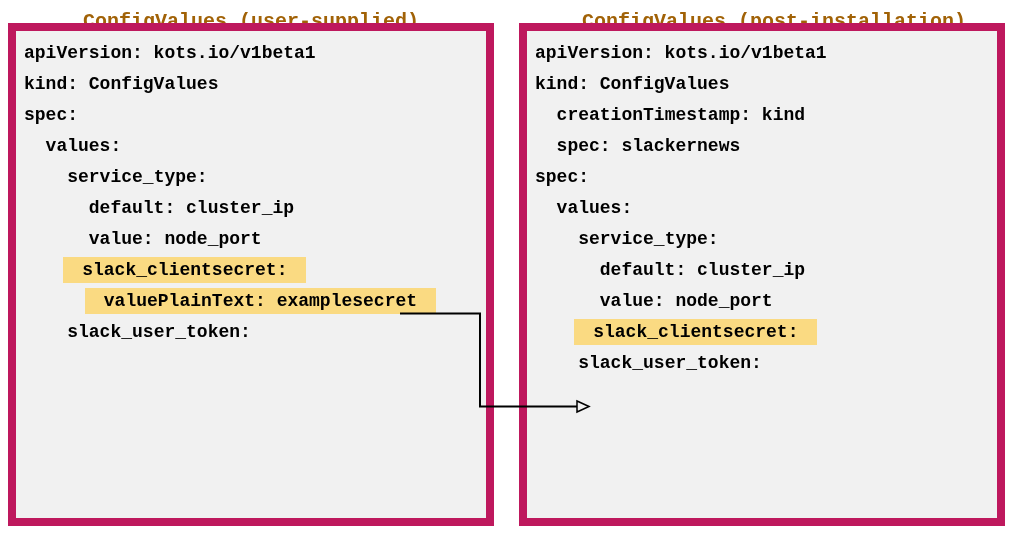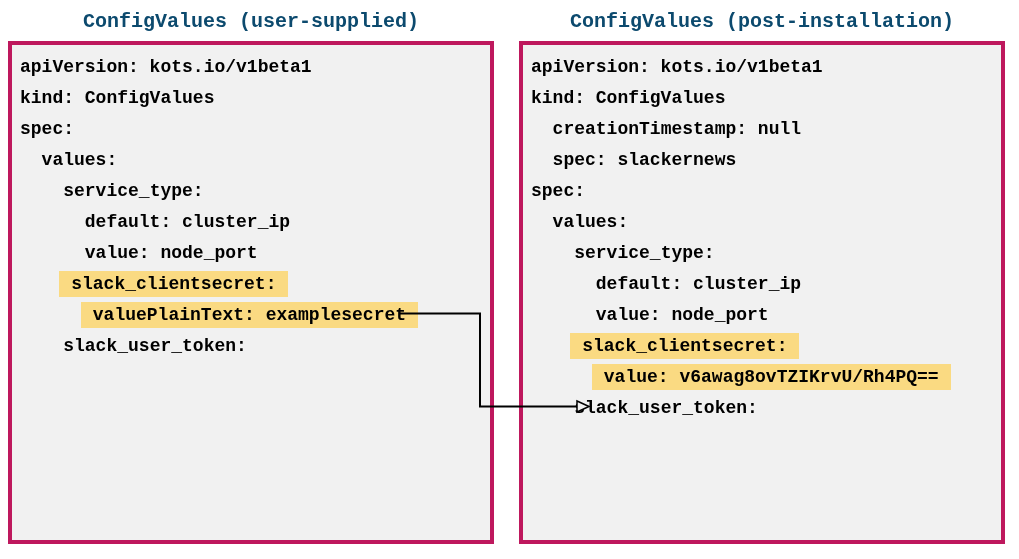--- a/index.html
+++ b/index.html
@@ -13,47 +13,47 @@
     position: relative;
     width: 1019px; height: 559px;
   }
   .panel-title {
     position: absolute;
     top: 10px;
     width: 486px;
     text-align: center;
     font-size: 20px;
     font-weight: bold;
-    color: #0c4a6e;
+    color: #a16207;
     white-space: pre;
   }
   .panel-title.left  { left: 8px; }
-  .panel-title.right { left: 519px; }
+  .panel-title.right { left: 531px; }
   .panel {
     position: absolute;
-    top: 41px;
+    top: 23px;
     width: 486px;
     height: 503px;
     background: #F1F1F1;
-    border: 4px solid #be185d;
+    border: 8px solid #be185d;
     padding: 7px 8px;
   }
   .panel.left  { left: 8px; }
   .panel.right { left: 519px; }
   .line {
     height: 31px;
     line-height: 31px;
     font-size: 18px;
     font-weight: bold;
     color: #000000;
     white-space: pre;
   }
   .hl {
     background: #FADA82;
-    padding: 3px 12px;
+    padding: 3px 19px;
     margin-left: -4px;
     margin-right: -4px;
   }
   svg.connector {
     position: absolute;
     left: 0; top: 0;
     width: 1019px; height: 559px;
     pointer-events: none;
     z-index: 5;
   }
@@ -75,29 +75,28 @@
     <div class="line"><span>      </span><span>default: cluster_ip</span></div>
     <div class="line"><span>      </span><span>value: node_port</span></div>
     <div class="line"><span>    </span><span class="hl">slack_clientsecret:</span></div>
     <div class="line"><span>      </span><span class="hl">valuePlainText: examplesecret</span></div>
     <div class="line"><span>    </span><span>slack_user_token:</span></div>
   </div>
 
   <div class="panel right">
     <div class="line"><span></span><span>apiVersion: kots.io/v1beta1</span></div>
     <div class="line"><span></span><span>kind: ConfigValues</span></div>
-    <div class="line"><span>  </span><span>creationTimestamp: null</span></div>
+    <div class="line"><span>  </span><span>creationTimestamp: kind</span></div>
     <div class="line"><span>  </span><span>spec: slackernews</span></div>
     <div class="line"><span></span><span>spec:</span></div>
     <div class="line"><span>  </span><span>values:</span></div>
     <div class="line"><span>    </span><span>service_type:</span></div>
     <div class="line"><span>      </span><span>default: cluster_ip</span></div>
     <div class="line"><span>      </span><span>value: node_port</span></div>
     <div class="line"><span>    </span><span class="hl">slack_clientsecret:</span></div>
-    <div class="line"><span>      </span><span class="hl">value: v6awag8ovTZIKrvU/Rh4PQ==</span></div>
     <div class="line"><span>    </span><span>slack_user_token:</span></div>
     <div class="line"><span>      </span></div>
   </div>
 
   <svg class="connector" viewBox="0 0 1019 559">
     <path d="M 400 313.5 H 480 V 406.5 H 577" fill="none" stroke="#000000" stroke-width="2"></path>
     <polygon points="589,406.5 577,401 577,412" fill="#F1F1F1" stroke="#000000" stroke-width="1.5"></polygon>
   </svg>
 
 </div>

